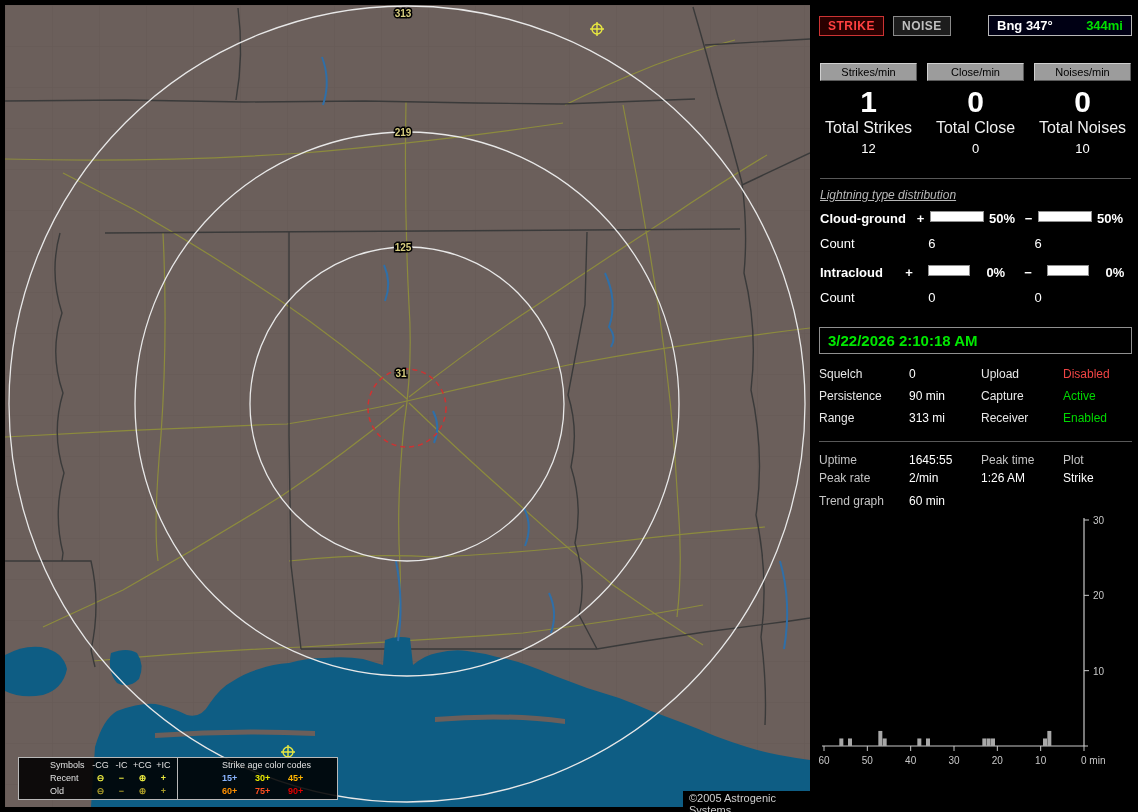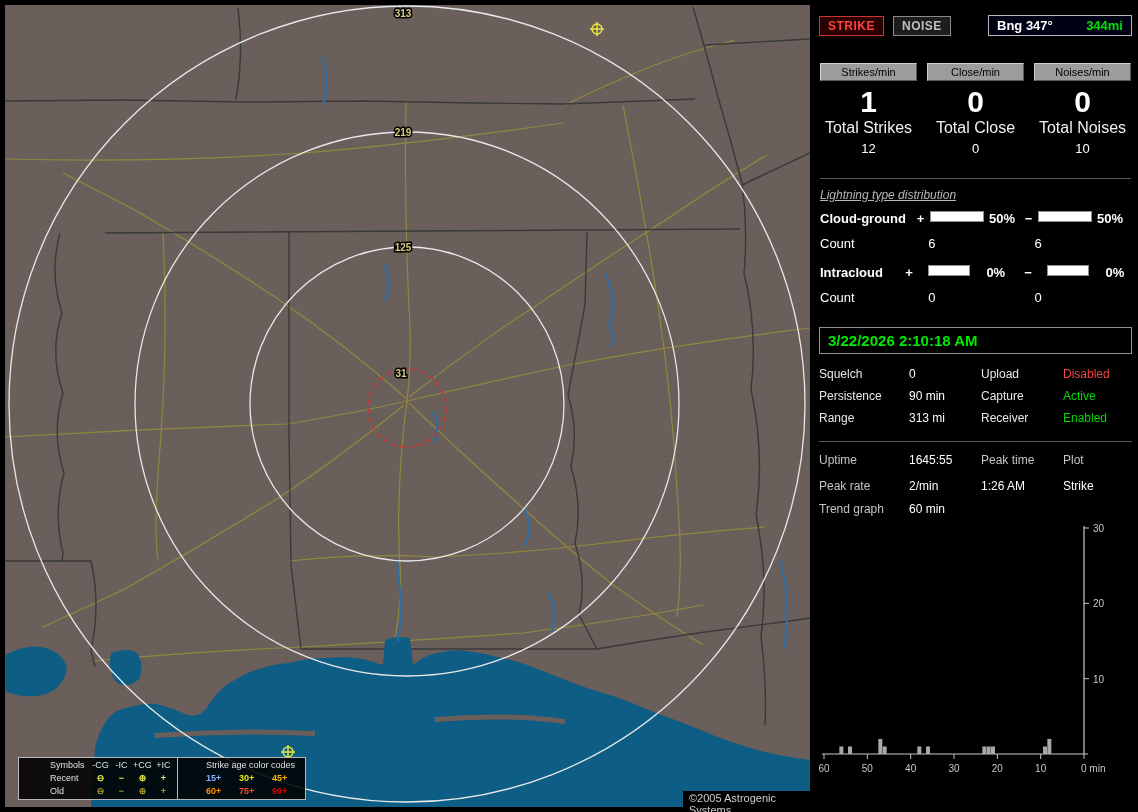--- a/index.html
+++ b/index.html
@@ -4,21 +4,21 @@
 <style>
   html,body{margin:0;padding:0;background:#000;}
   body{width:1138px;height:812px;position:relative;overflow:hidden;
        font-family:"Liberation Sans",sans-serif;-webkit-font-smoothing:antialiased;}
   .map-wrap{position:absolute;left:5px;top:5px;width:805px;height:802px;background:#6b5f5b;}
   .map-wrap svg{display:block;}
   
   .map-legend{position:absolute;left:13px;top:752px;display:flex;background:rgba(0,0,0,.88);
               border:1px solid #b8b8b8;color:#e0e0e0;font-size:9px;line-height:13px;}
   .leg-left{padding:1px 3px;}
-  .leg-right{border-left:1px solid #b8b8b8;padding:1px 0;}
+  .leg-right{border-left:1px solid #b8b8b8;padding:1px 16px;}
   .leg-row{display:flex;white-space:nowrap;margin-left:28px;}
   .leg-c0{width:40px;}
   .leg-c{width:21px;text-align:center;font-weight:bold;}
   .age{width:33px;font-weight:bold;}
   .leg-head span{font-weight:normal;}
   .copyright{position:absolute;left:678px;top:786px;background:#000;color:#cfcfcf;
              font-size:11px;padding:1px 6px;}
   
   .sidebar{position:absolute;left:818px;top:5px;width:315px;height:802px;background:#000;color:#fff;}
   .sb-top{display:flex;align-items:center;gap:9px;margin:10px 1px 0 1px;}
@@ -44,21 +44,21 @@
   .fill-red{background:#e80000;}
   .fill-blue{background:#84b8ec;}
   .dist-pct{width:33px;font-weight:bold;padding-left:2px;}
   .count-label{width:107px;}
   .count-val{width:105px;padding-left:10px;}
   .mt4{margin-top:4px;gap:11px;}
   .dt-box{margin:12px 1px 0;border:1px solid #909090;padding:4px 8px;color:#00e800;
           font-size:15px;font-weight:bold;}
   .settings,.status,.trend-row{display:grid;grid-template-columns:90px 72px 82px 1fr;
           row-gap:8px;font-size:12px;margin:13px 1px 0;align-items:center;}
-  .status{border-top:1px solid #585858;padding-top:11px;margin-top:16px;row-gap:12px;}
+  .status{border-top:1px solid #585858;padding-top:11px;margin-top:16px;row-gap:4px;}
   .trend-row{margin-top:9px;}
   .lab{color:#e8e8e8;}
   .slab{color:#c4c4c4;}
   .val{color:#fff;}
   #trend-svg{margin-top:6px;display:block;}
 </style>
 </head>
 <body>
 
 <div class="map-wrap">

